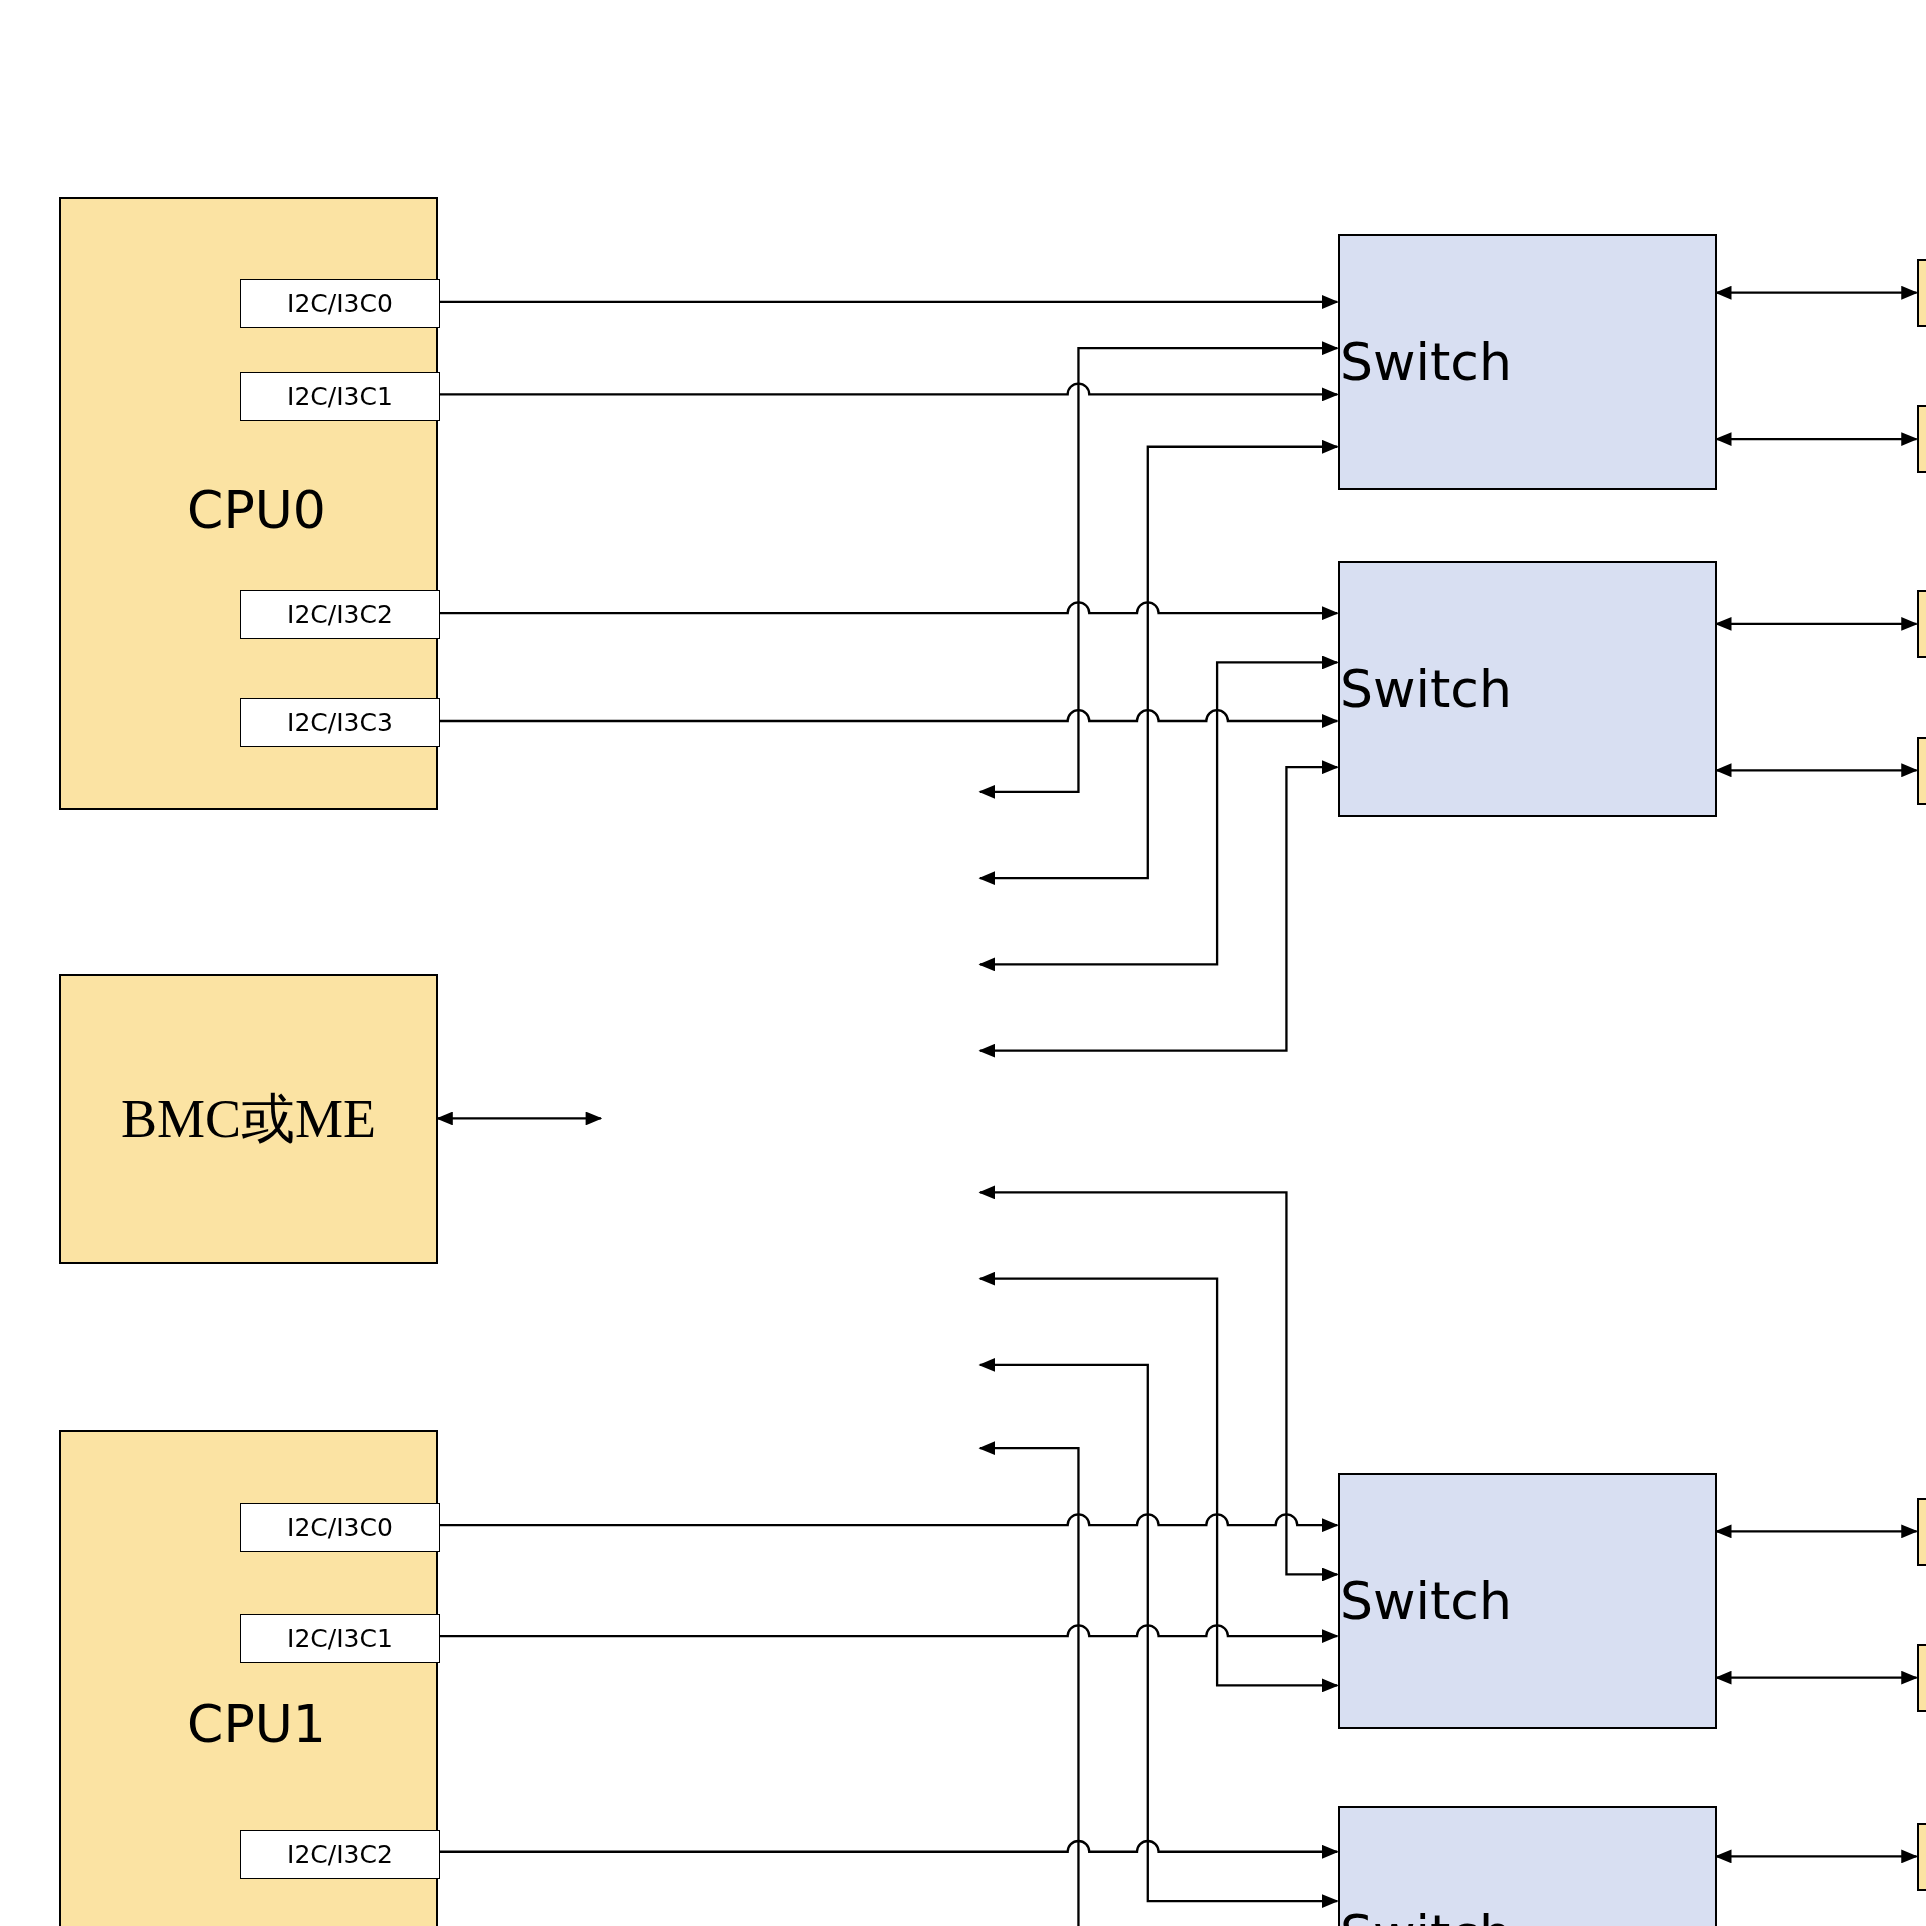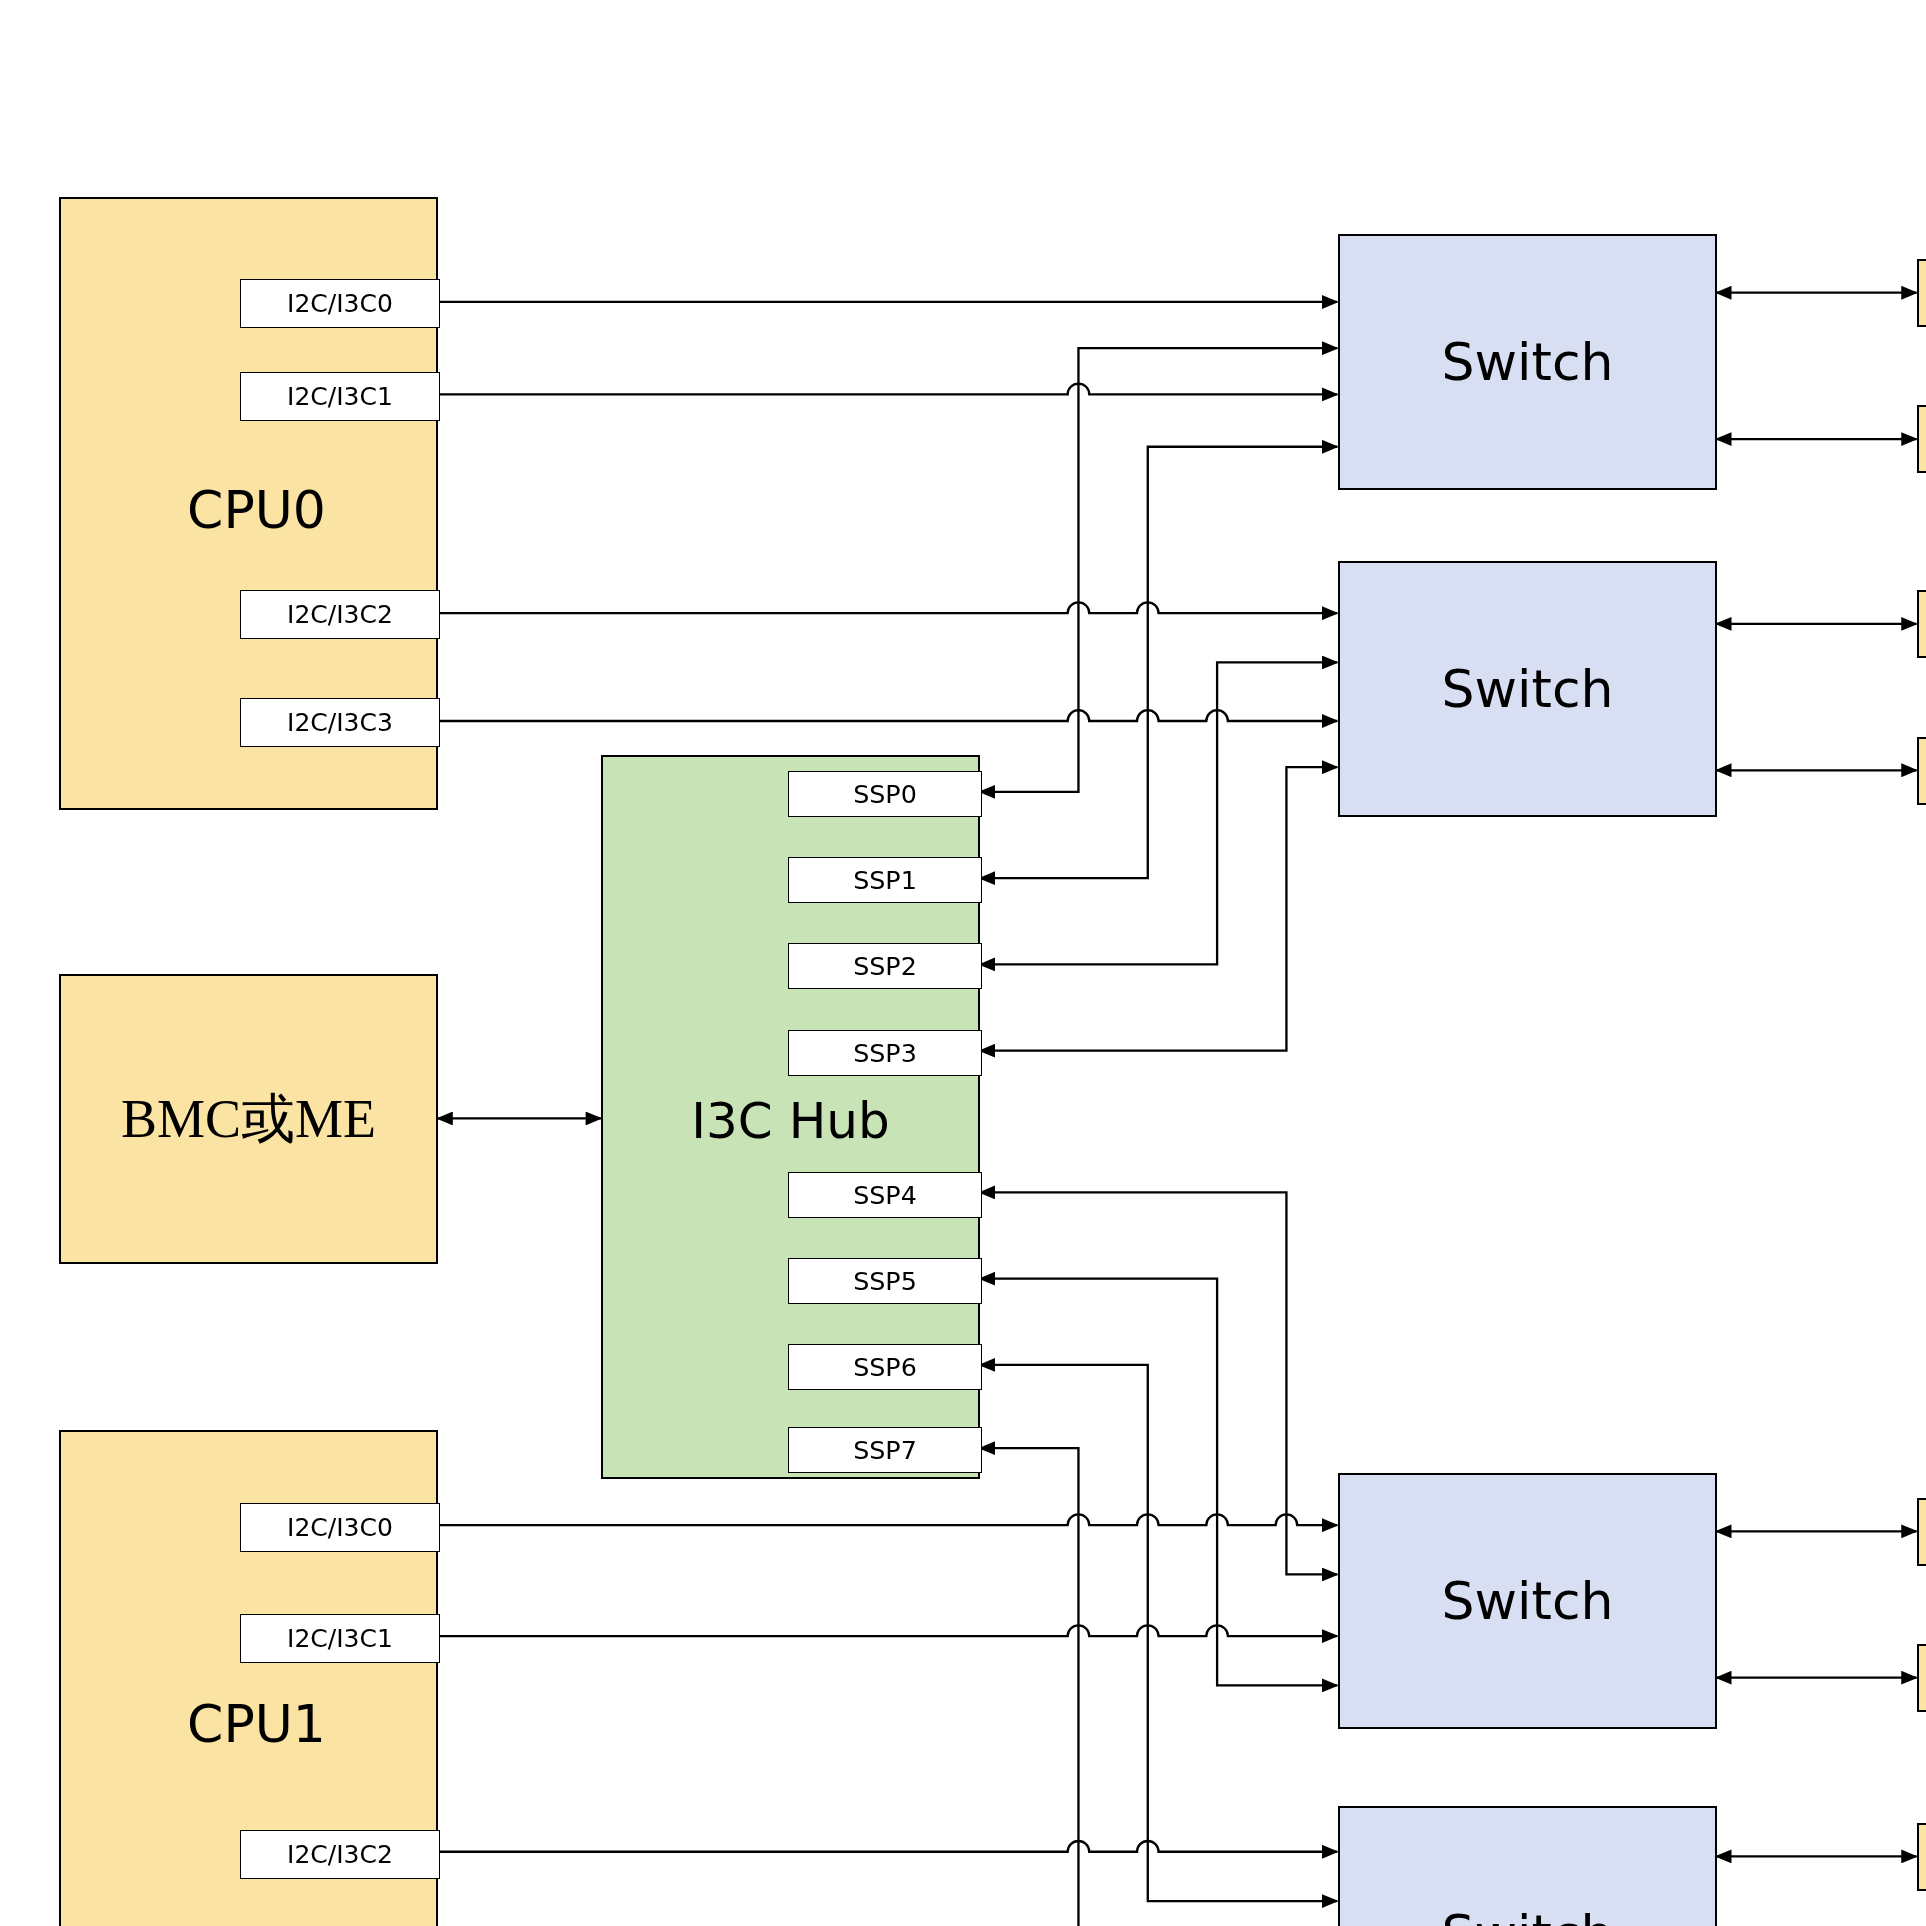--- a/index.html
+++ b/index.html
@@ -27,21 +27,21 @@
     stroke-width: 6;
   }
   .block {
     position: absolute;
     border: 2.3px solid var(--border, #000);
     box-sizing: border-box;
   }
   .cpu  { background: var(--cpu_fill, #FBE3A3); padding-left: 7px; }
   .bmc  { background: var(--cpu_fill, #FBE3A3); display:flex; align-items:center; justify-content:center; font-size:54px;font-family:Liberation Serif, serif; }
   .hub  { background: var(--hub_fill, #C8E3B6); }
-  .switch { background: var(--switch_fill, #D8DFF2); display:flex; align-items:center; justify-content:center; font-size:52px; }
+  .switch { background: var(--switch_fill, #D8DFF2); display:flex; align-items:center; justify-content:flex-start; font-size:52px; }
   .dimm { background: var(--dimm_fill, #FBE3A3); display:flex; align-items:center; justify-content:center; font-size:46px; }
   .cport {
     position: absolute;
     left: 179px;
     width: 200px; height: 49px;
     background: #fff;
     border: 1.9px solid var(--border, #000);
     box-sizing: border-box;
     display: flex; align-items: center; justify-content: center;
     font-size: 25px;
@@ -126,31 +126,20 @@
   </div>
 
   <div class="block cpu" style="left:59px; top:1430px; width:379px; height:623px">
     <div class="cport" style="top:71px">I2C/I3C0</div>
     <div class="cport" style="top:182px">I2C/I3C1</div>
     <div class="big-label" style="top:262px">CPU1</div>
     <div class="cport" style="top:398px">I2C/I3C2</div>
 
   </div>
 
-  <div class="block hub" style="left:601px; top:755px; width:379px; height:724px">
-    <div class="hport" style="top:14px">SSP0</div>
-    <div class="hport" style="top:100px">SSP1</div>
-    <div class="hport" style="top:186px">SSP2</div>
-    <div class="hport" style="top:273px">SSP3</div>
-    <div class="hub-label" style="top:335px">I3C Hub</div>
-    <div class="hport" style="top:415px">SSP4</div>
-    <div class="hport" style="top:501px">SSP5</div>
-    <div class="hport" style="top:587px">SSP6</div>
-    <div class="hport" style="top:670px">SSP7</div>
-  </div>
 
   <div class="block switch" style="left:1338px; top:234px; width:379px; height:256px">
     <span>Switch</span>
   </div>
   <div class="block switch" style="left:1338px; top:561px; width:379px; height:256px">
     <span>Switch</span>
   </div>
   <div class="block switch" style="left:1338px; top:1473px; width:379px; height:256px">
     <span>Switch</span>
   </div>

